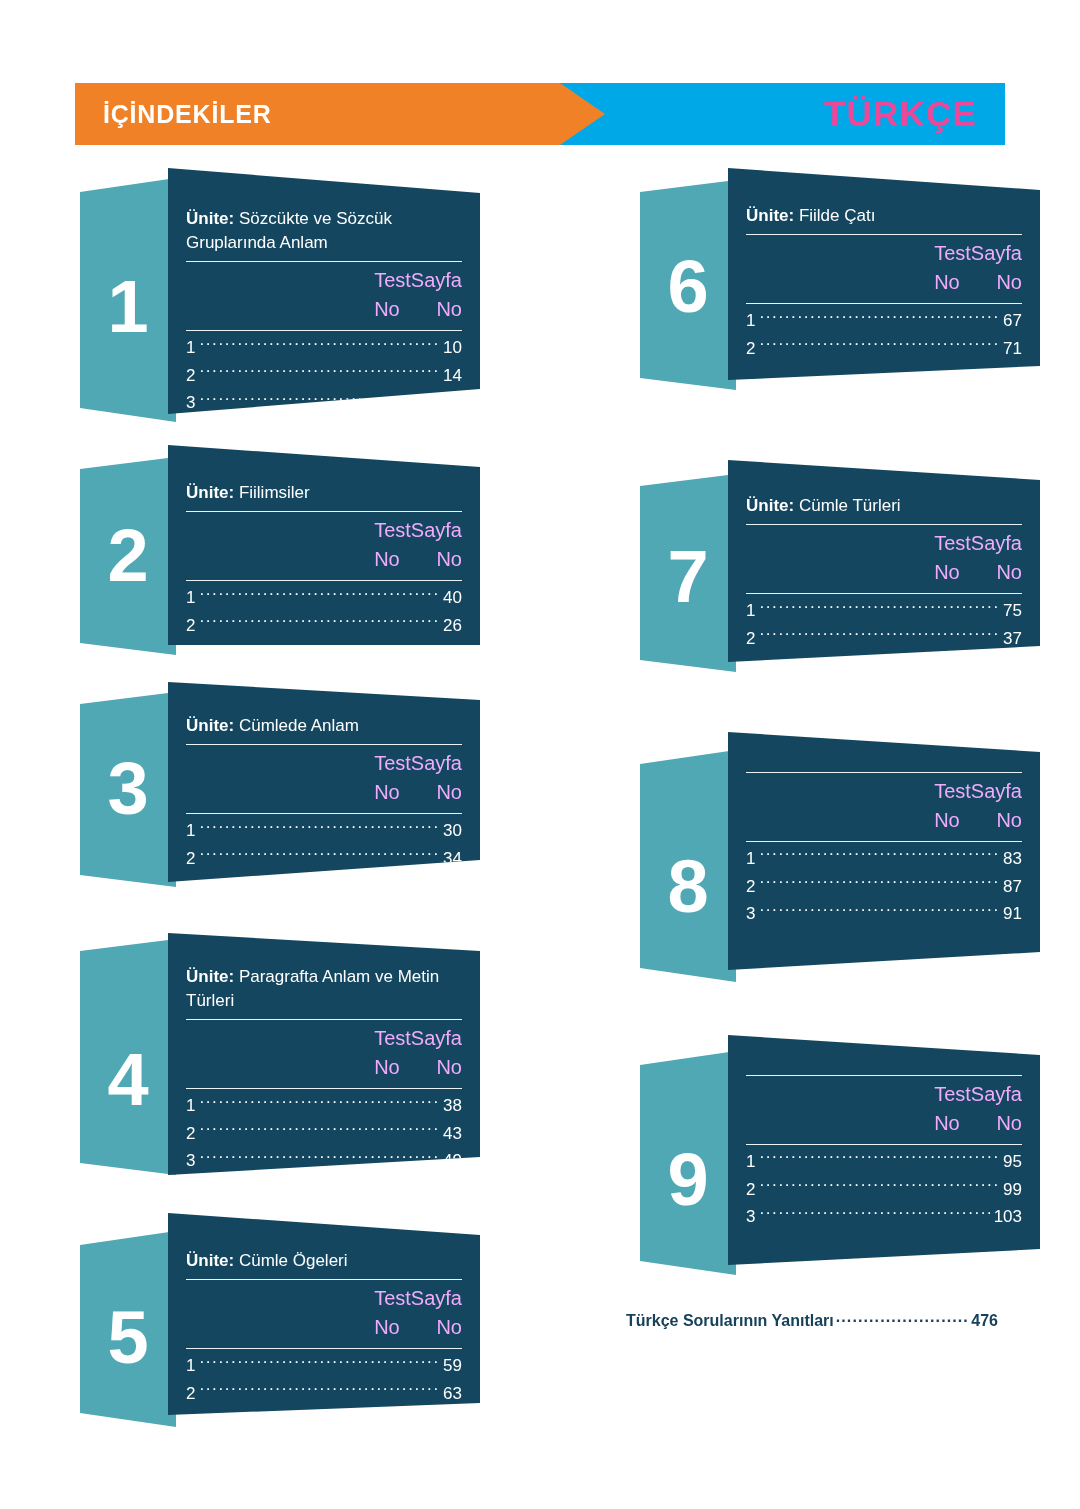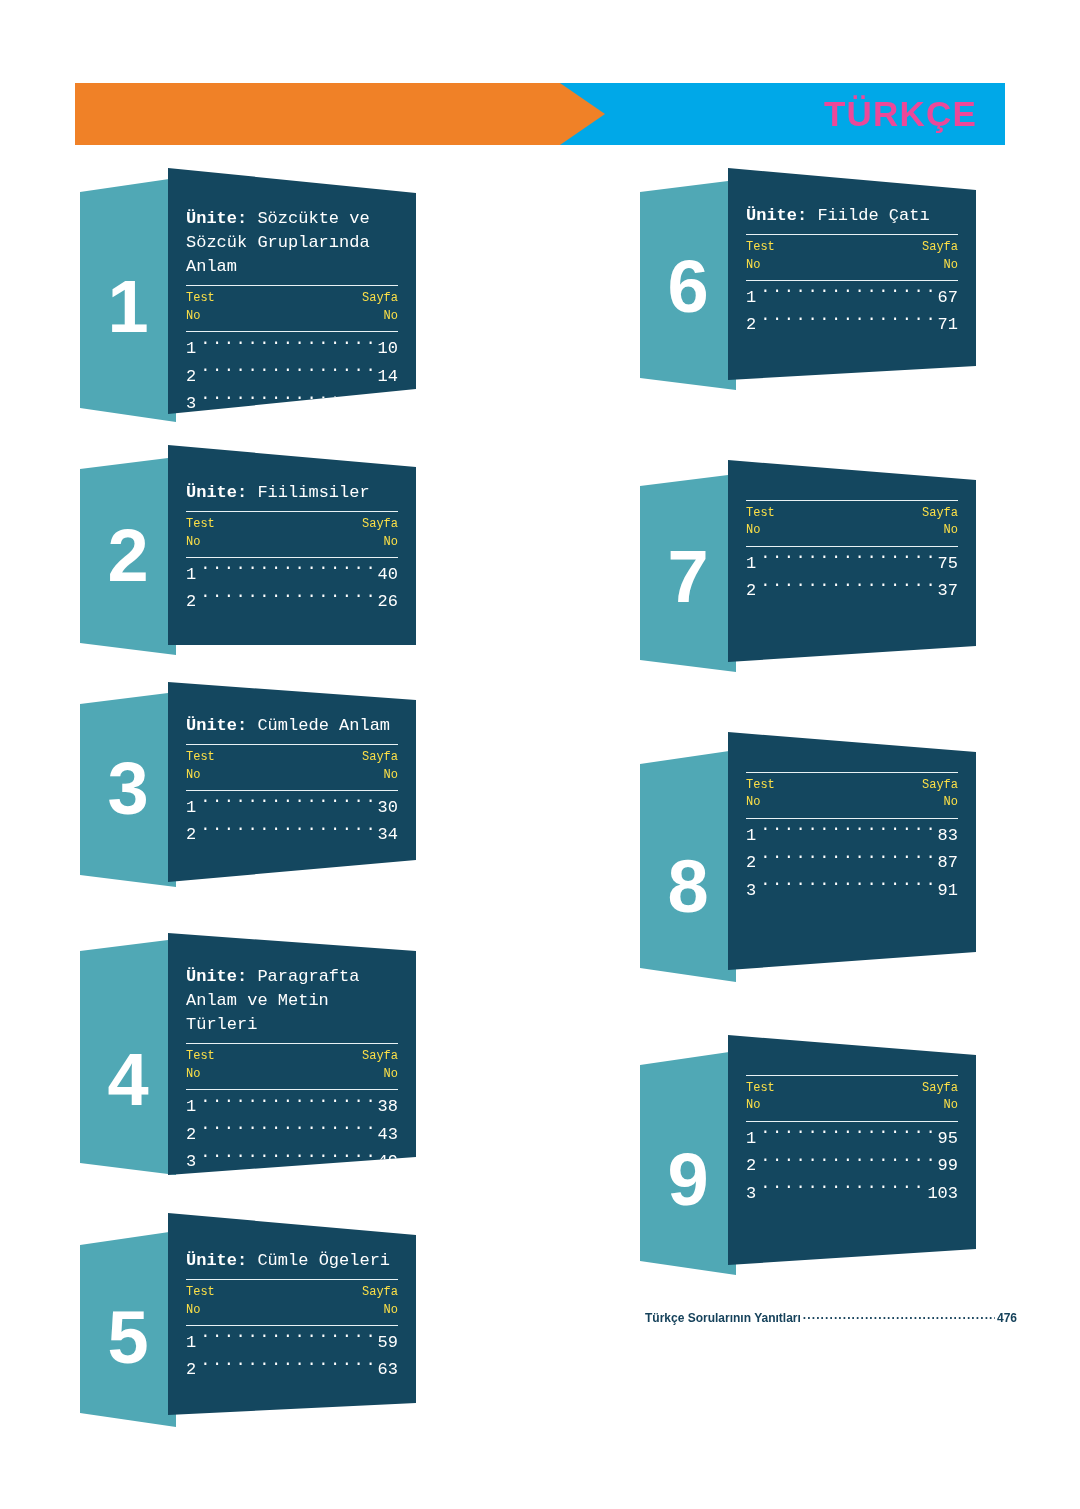--- a/index.html
+++ b/index.html
@@ -95,48 +95,47 @@
     font-size: 74px;
     font-weight: bold;
     line-height: 1;
   }
 
   
   .unit-panel {
     position: absolute;
     left: 88px;
     top: 0;
-    width: 248px;
+    width: 312px;
     background: #14475f;
     box-sizing: border-box;
     padding: 0 18px;
-    font-family: Liberation Mono, monospace;
   }
 
   .unit-title {
     color: #ffffff;
     font-size: 17px;
     line-height: 1.42;
     font-weight: normal;
   }
   .unit-title b {
     font-weight: bold;
   }
 
   .rule {
     height: 1px;
     background: #e9f2f5;
     margin: 6px 0 0 0;
   }
 
   .thead {
     display: flex;
-    justify-content: space-between;
-    color: #fde047;
-    font-size: 12px;
+    justify-content: flex-end;
+    color: #f0abfc;
+    font-size: 20px;
     line-height: 1.45;
     padding-top: 4px;
   }
   .thead .c-left  { text-align: left; }
   .thead .c-right { text-align: right; }
 
   .rows { padding-top: 3px; padding-bottom: 4px; }
   .row {
     display: flex;
     align-items: baseline;
@@ -166,24 +165,23 @@
 
   
   .answers {
     position: absolute;
     left: 626px;
     top: 1310px;
     width: 372px;
     display: flex;
     align-items: baseline;
     color: #16425b;
-    font-size: 12px;
+    font-size: 16px;
     font-weight: bold;
     white-space: nowrap;
-    margin-left: 19px;
   }
   .answers .a-dots {
     flex: 1 1 auto;
     overflow: hidden;
     margin: 0 2px;
     position: relative;
     height: 1em;
   }
   .answers .a-dots::before {
     content: ".........................................................";
@@ -191,20 +189,21 @@
     left: 0; right: 0; bottom: 0;
     letter-spacing: 1.1px;
   }
 </style>
 </head>
 <body>
 
 <div class="header">
   <div class="header-band"></div>
   <div class="header-left"></div>
+  <div class="header-left-label">İÇİNDEKİLER</div>
   <div class="header-right-label">TÜRKÇE</div>
 </div>
 
 <div class="col col-left" id="col-left" style="position: absolute;">
     <div class="unit" style="position: absolute; left: 0px; top: 0px; height: 262px;">
       <div class="unit-tab" style="top: 18px; height: 244px; clip-path: polygon(0px 14px, 100% 0px, 100% 100%, 0px calc(100% - 14px));">
         <div class="unit-number" style="top: 92px;">1</div>
       </div>
       <div class="unit-panel" style="top: 8px; height: 246px; clip-path: polygon(0px 0px, 100% 25px, 100% calc(100% - 25px), 0px 100%); padding-top: 39px;">
         <div class="unit-title"><b>Ünite:</b><span> Sözcükte ve Sözcük Gruplarında Anlam</span></div>
@@ -410,20 +409,21 @@
             <span class="pg">71</span>
           </div>
         </div>
       </div>
     </div>
     <div class="unit" style="position: absolute; left: 0px; top: 300px; height: 212px;">
       <div class="unit-tab" style="top: 14px; height: 198px; clip-path: polygon(0px 12px, 100% 0px, 100% 100%, 0px calc(100% - 12px));">
         <div class="unit-number" style="top: 66px;">7</div>
       </div>
       <div class="unit-panel" style="top: 0px; height: 202px; clip-path: polygon(0px 0px, 100% 20px, 100% calc(100% - 16px), 0px 100%); padding-top: 34px;">
+        <div class="unit-title"><b>Ünite:</b><span> Cümle Türleri</span></div>
         <div class="rule"></div>
         <div class="thead">
           <div class="c-left">
             <div>Test</div>
             <div>No</div>
           </div>
           <div class="c-right">
             <div>Sayfa</div>
             <div>No</div>
           </div>

